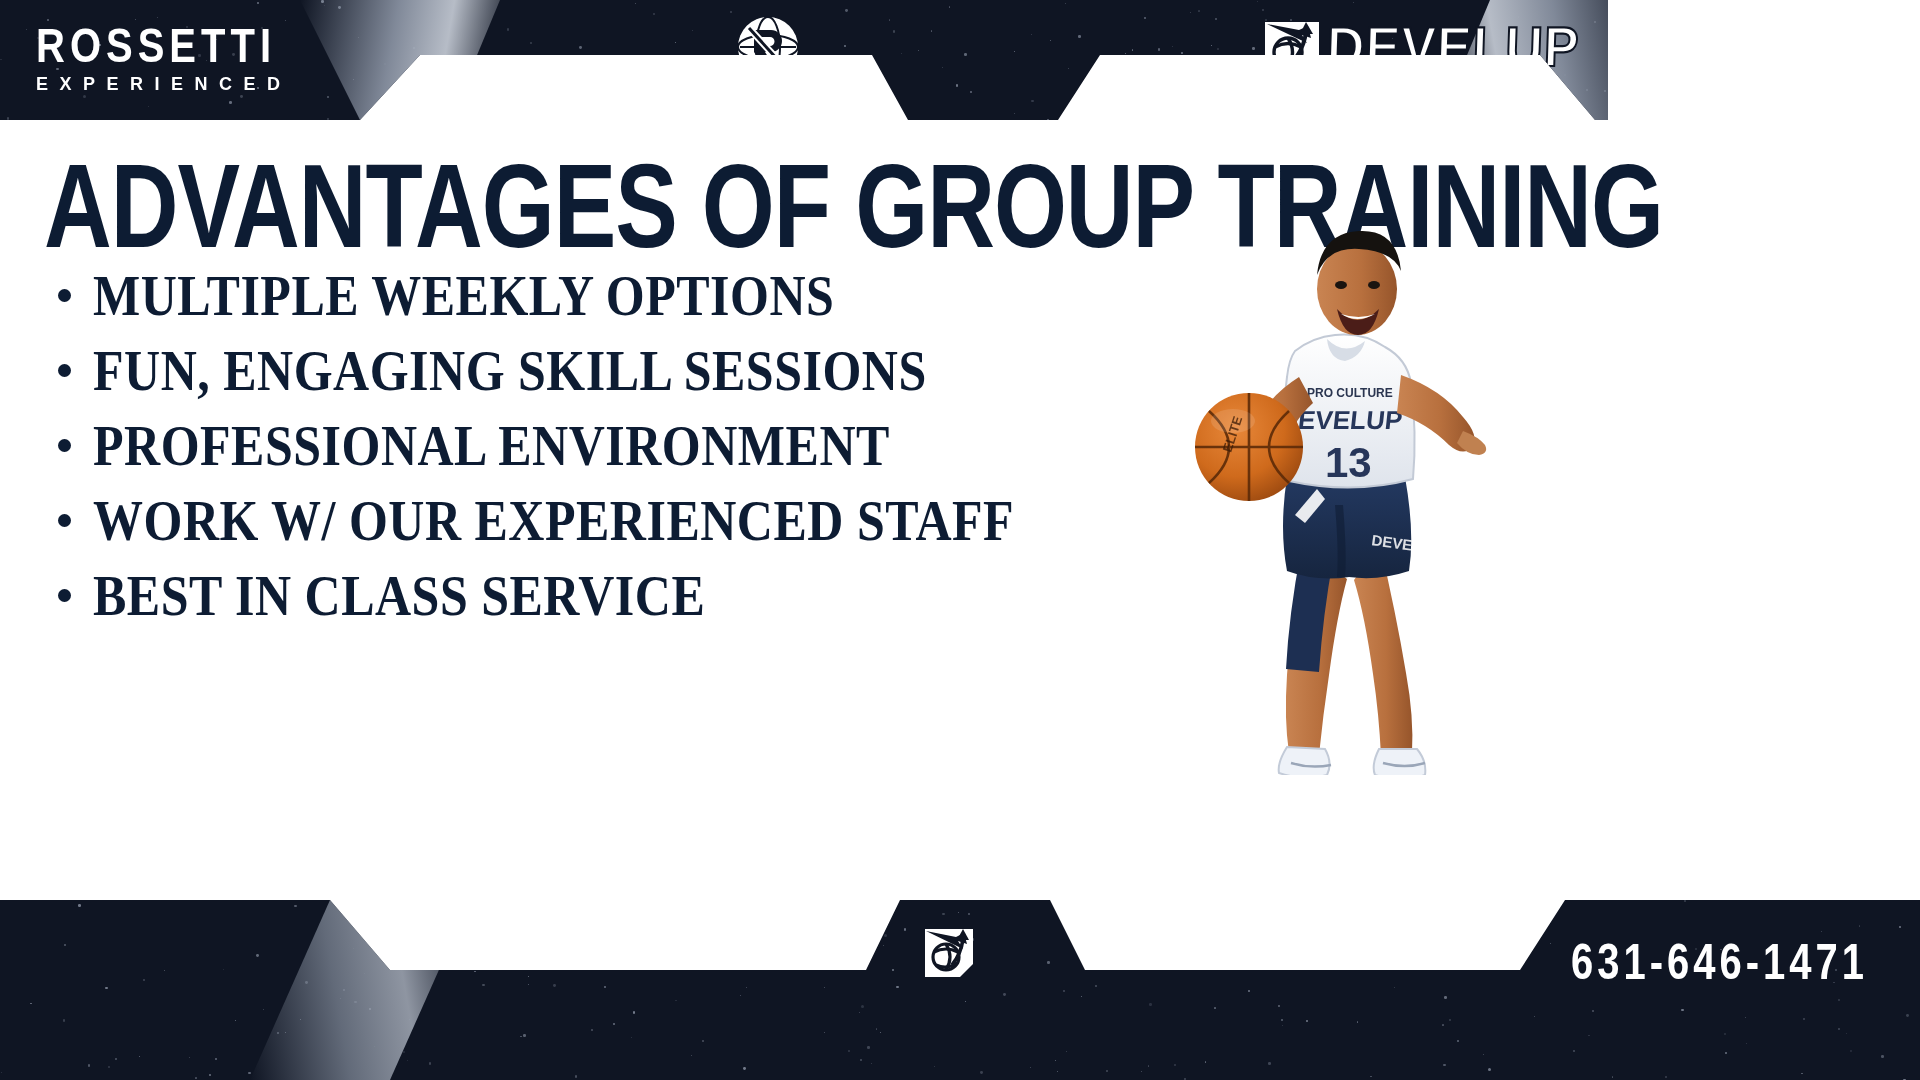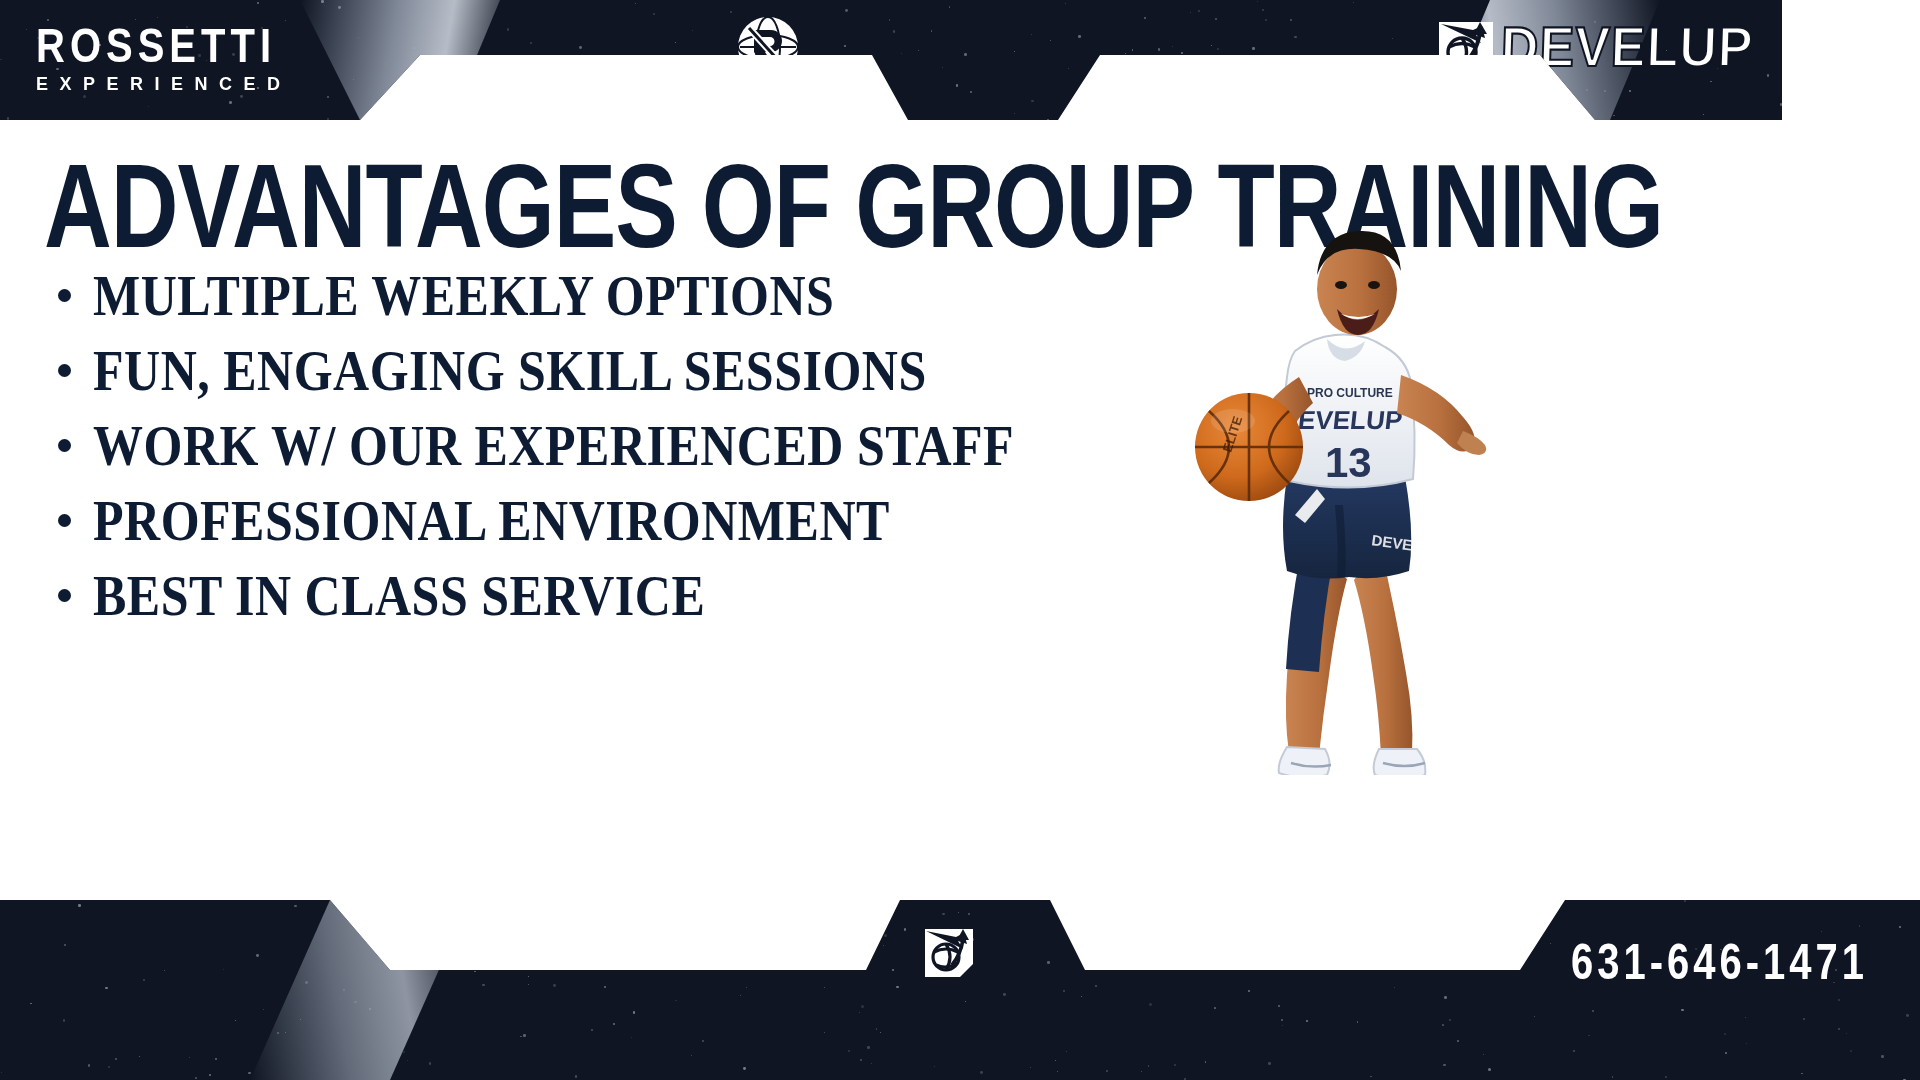--- a/index.html
+++ b/index.html
@@ -5,21 +5,21 @@
   html,body{margin:0;padding:0;}
   body{
     width:1920px;height:1080px;overflow:hidden;
     background:#ffffff;
     font-family:"Liberation Sans",sans-serif;
   }
   #poster{position:relative;width:1920px;height:1080px;background:#fff;overflow:hidden;}
 
   
   .topbar{
-    position:absolute;left:0;top:0;width:1782px;height:120px;
+    position:absolute;left:0;top:0;width:1608px;height:120px;
     background:#0f1523;
     clip-path:polygon(
       0 0, 1920px 0, 1920px 120px,
       1595px 120px, 1540px 55px,
       1100px 55px, 1058px 120px,
       908px 120px, 872px 55px,
       420px 55px, 360px 120px,
       0 120px
     );
     overflow:hidden;
@@ -348,25 +348,25 @@
     <li>
       <span class="dot"></span>
       <span class="txt">MULTIPLE WEEKLY OPTIONS</span>
     </li>
     <li>
       <span class="dot"></span>
       <span class="txt">FUN, ENGAGING SKILL SESSIONS</span>
     </li>
     <li>
       <span class="dot"></span>
-      <span class="txt">WORK W/ OUR EXPERIENCED STAFF</span>
+      <span class="txt">PROFESSIONAL ENVIRONMENT</span>
     </li>
     <li>
       <span class="dot"></span>
-      <span class="txt">PROFESSIONAL ENVIRONMENT</span>
+      <span class="txt">WORK W/ OUR EXPERIENCED STAFF</span>
     </li>
     <li>
       <span class="dot"></span>
       <span class="txt">BEST IN CLASS SERVICE</span>
     </li>
   </ul>
 
   <div class="player">
     <svg viewBox="0 0 360 560">
       <defs>

